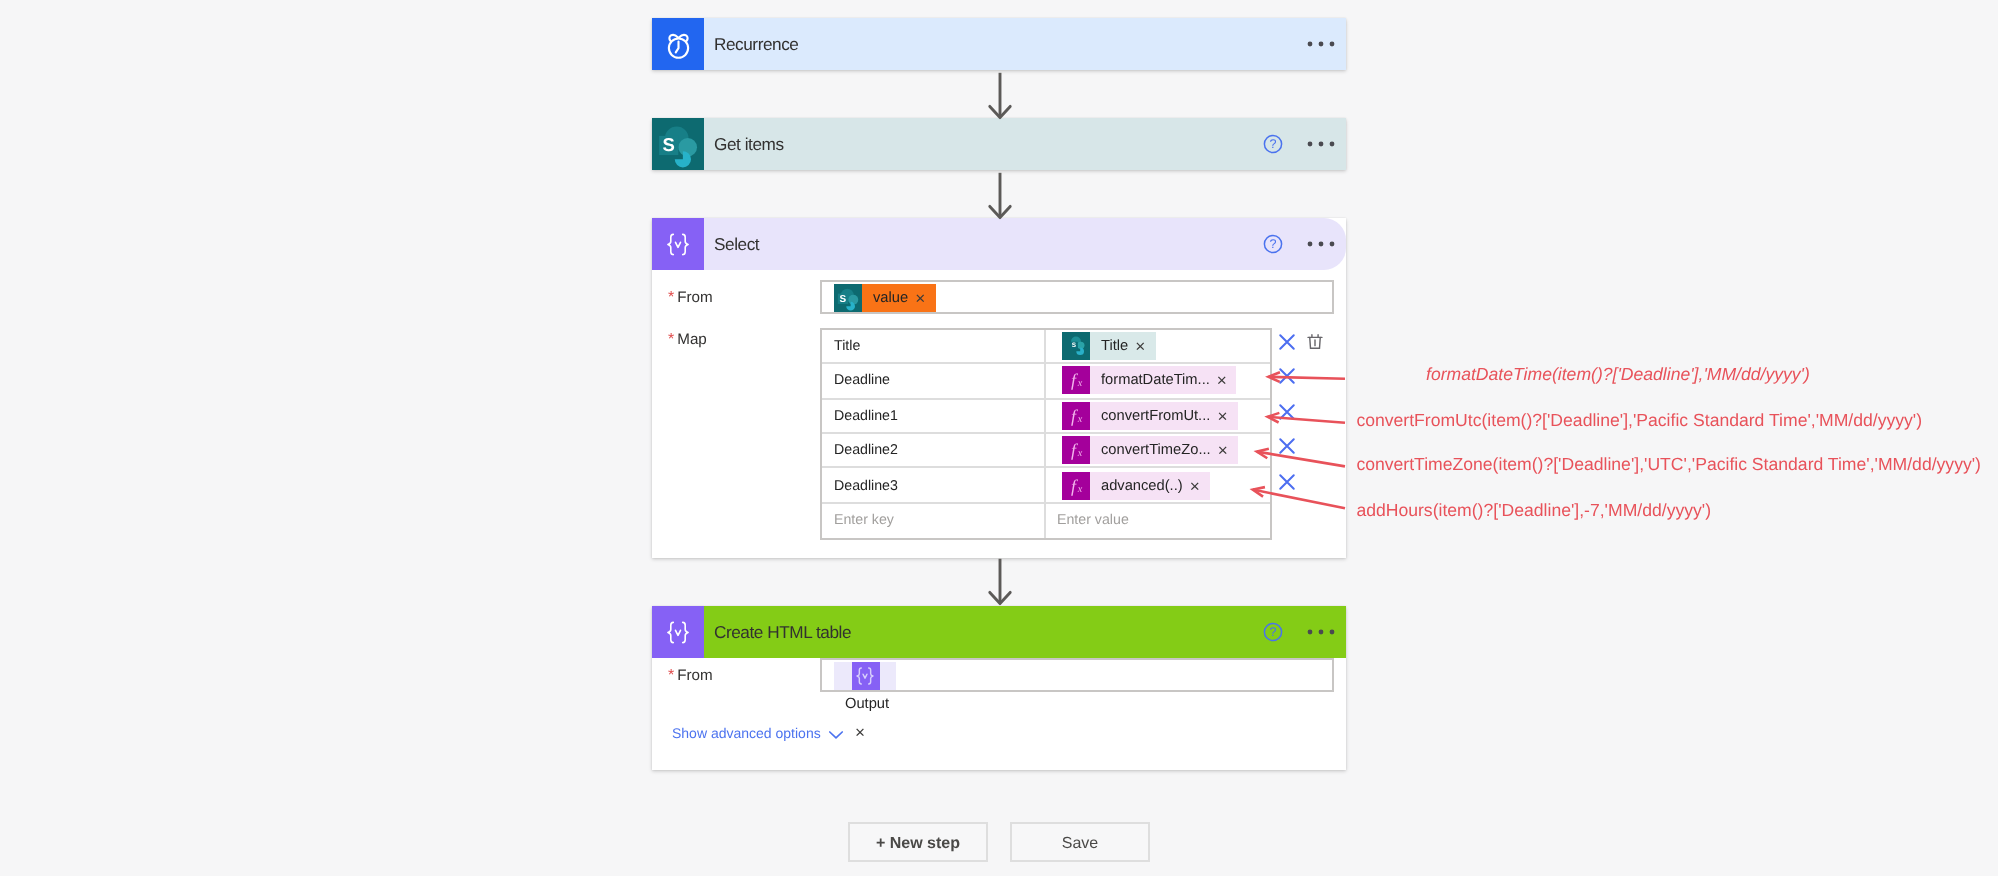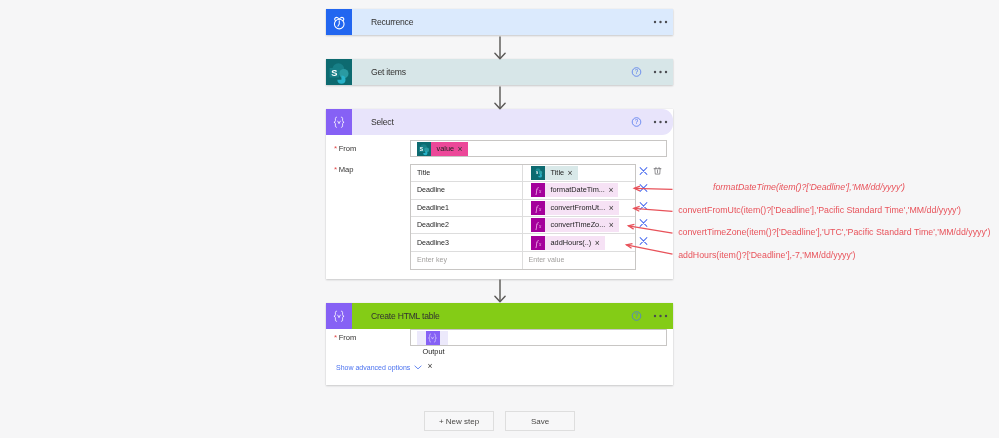--- a/index.html
+++ b/index.html
@@ -1,21 +1,21 @@
 <!DOCTYPE html>
 <html><head>
 <meta charset="utf-8">
 <style>
   html,body{margin:0;padding:0;}
   body{width:999px;height:438px;background:#f6f6f7;font-family:"Liberation Sans",sans-serif;overflow:hidden;position:relative;}
   .canvas{position:absolute;left:0;top:0;width:999px;height:438px;}
   .card{position:absolute;background:#fff;box-shadow:0 0.8px 1.8px rgba(0,0,0,.17),0 0 1px rgba(0,0,0,.10);}
   .chead{position:relative;height:26px;display:flex;align-items:center;}
   .cicon{width:26px;height:26px;flex:0 0 26px;display:flex;align-items:center;justify-content:center;}
-  .ctitle{font-size:8.6px;color:#323130;margin-left:19px;letter-spacing:-0.22px;}
+  .ctitle{font-size:8.6px;color:#323130;margin-left:5px;letter-spacing:-0.22px;}
   .chelp{position:absolute;right:31.5px;top:50%;transform:translateY(-50%);display:flex;}
   .cdots{position:absolute;right:5.5px;top:50%;transform:translateY(-50%);display:flex;align-items:center;line-height:0;}
   .arrow{position:absolute;}
 
   
   #card-recurrence{left:326px;top:9px;width:347px;height:26px;}
   #head-recurrence{background:#dbeafd;}
   #icon-recurrence{background:#2266F0;}
 
   #card-getitems{left:326px;top:59px;width:347px;height:26px;}
@@ -37,21 +37,21 @@
   .req{color:#e04c4c;margin-right:1.5px;font-size:8px;}
   .finput{height:17px;border:1px solid #c8c6c4;background:#fff;box-sizing:border-box;display:flex;align-items:center;padding-left:6px;}
   #from-input{width:257px;}
   #html-from-input{width:257px;}
   .chip{display:inline-flex;align-items:center;height:14px;}
   .chipicon{width:14px;height:14px;flex:0 0 14px;display:flex;align-items:center;justify-content:center;overflow:hidden;}
   .chip-dyn .chipicon{background:#0b6e78;}
   .chip-out .chipicon{background:#8661f5;}
   .chiptxt{font-size:7.35px;color:#242424;padding:0 3.5px 0 5.5px;line-height:14px;}
   .chipx{font-size:8.6px;color:#3b3a39;padding-right:5px;line-height:14px;}
-  .chip-dyn{background:#ec4899;}
+  .chip-dyn{background:#f97316;}
   .chip-out{background:#ece9fb;flex-direction:column;}
 
   #row-map{margin-top:6px;}
   #row-map .flabel{padding-top:1.5px;}
   .mapgrid{width:226px;border:1px solid #c8c6c4;box-sizing:border-box;background:#fff;margin-left:-0.5px;margin-top:0.8px;}
   .mrow{display:flex;height:17.4px;border-bottom:1px solid #ddd;position:relative;box-sizing:border-box;}
   .mrow:last-child{border-bottom:none;}
   .mkey{width:112px;flex:0 0 112px;border-right:1px solid #ddd;display:flex;align-items:center;padding-left:6.5px;box-sizing:border-box;font-size:7.1px;color:#242424;}
   .mval{flex:1;display:flex;align-items:center;padding-left:8.5px;box-sizing:border-box;font-size:7.1px;color:#242424;}
   .ph{color:#a19f9d;}
@@ -66,21 +66,21 @@
   #arr2{left:493px;top:86px;}
   #arr3{left:493px;top:279px;}
 
   
   #annots{position:absolute;left:0;top:0;width:999px;height:438px;}
   .annot{position:absolute;font-size:8.8px;color:#ee5f63;white-space:nowrap;font-family:"Liberation Sans",sans-serif;line-height:10px;}
   #annot-arrows{position:absolute;left:0;top:0;pointer-events:none;}
 
   
   .btn{position:absolute;border:1px solid #dedede;background:#f7f7f8;display:flex;align-items:center;justify-content:center;font-size:8px;color:#4a4947;box-sizing:border-box;}
-  #btn-newstep{left:424px;top:411px;width:70px;height:20px;}
+  #btn-newstep{left:424px;top:411px;width:70px;height:20px;font-weight:bold;}
   #btn-save{left:505px;top:411px;width:70px;height:20px;}
 </style>
 </head>
 <body>
 
 <div class="canvas">
 
   <div class="card" id="card-recurrence">
     <div class="chead" id="head-recurrence">
       <div class="cicon" id="icon-recurrence">
@@ -272,21 +272,21 @@
             <div class="mrow">
               <div class="mkey">Deadline3</div>
               <div class="mval">
                 <span class="chip" style="background: rgb(246, 226, 245);">
                   <span class="chipicon" style="background: rgb(164, 0, 155);">
                     <svg width="14" height="14" viewBox="0 0 16 16">
                       <text x="6.6" y="11.4" font-family="'Liberation Serif',serif" font-style="italic" font-size="10.2" fill="#f2b4ec" text-anchor="middle">f</text>
                       <text x="10.3" y="11.6" font-family="'Liberation Serif',serif" font-style="italic" font-size="5.8" fill="#f2b4ec" text-anchor="middle">x</text>
                     </svg>
                   </span>
-                  <span class="chiptxt">addHours(..)</span>
+                  <span class="chiptxt">advanced(..)</span>
                   <span class="chipx">×</span>
                 </span>
               </div>
               <span class="mdel">
                 <svg width="9" height="9" viewBox="0 0 12 12" stroke="#4d6ef0" stroke-width="1.35" stroke-linecap="round">
                   <path d="M1.5 1.5 L10.5 10.5 M10.5 1.5 L1.5 10.5"></path>
                 </svg>
               </span>
             </div>
             <div class="mrow">

